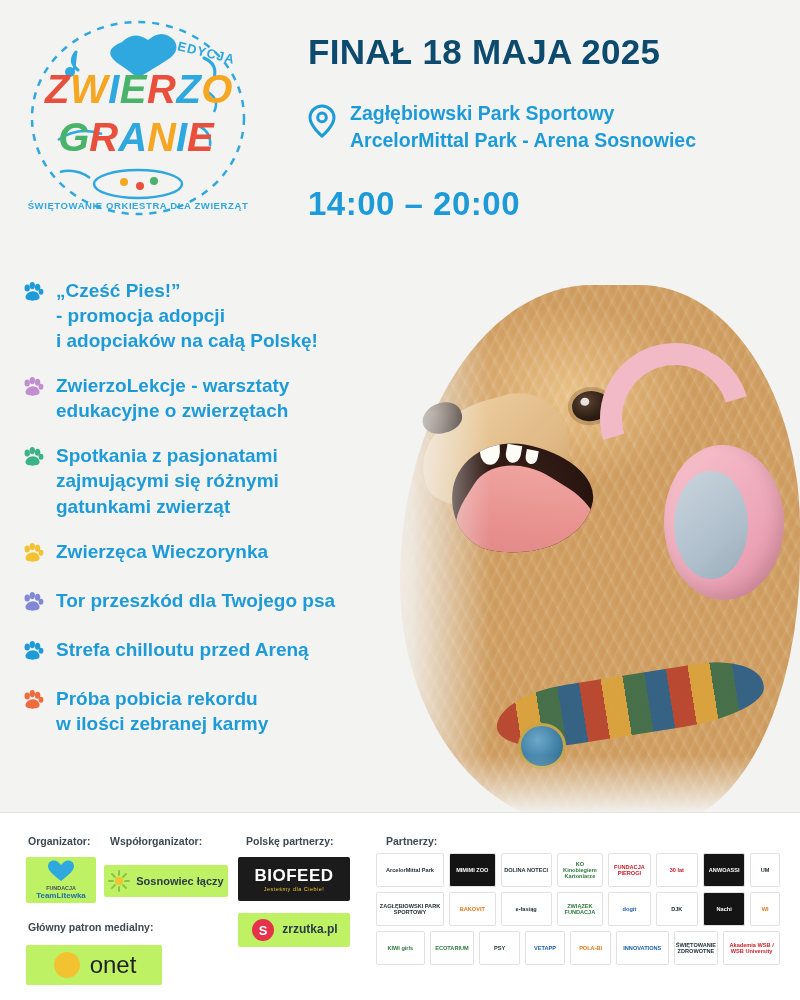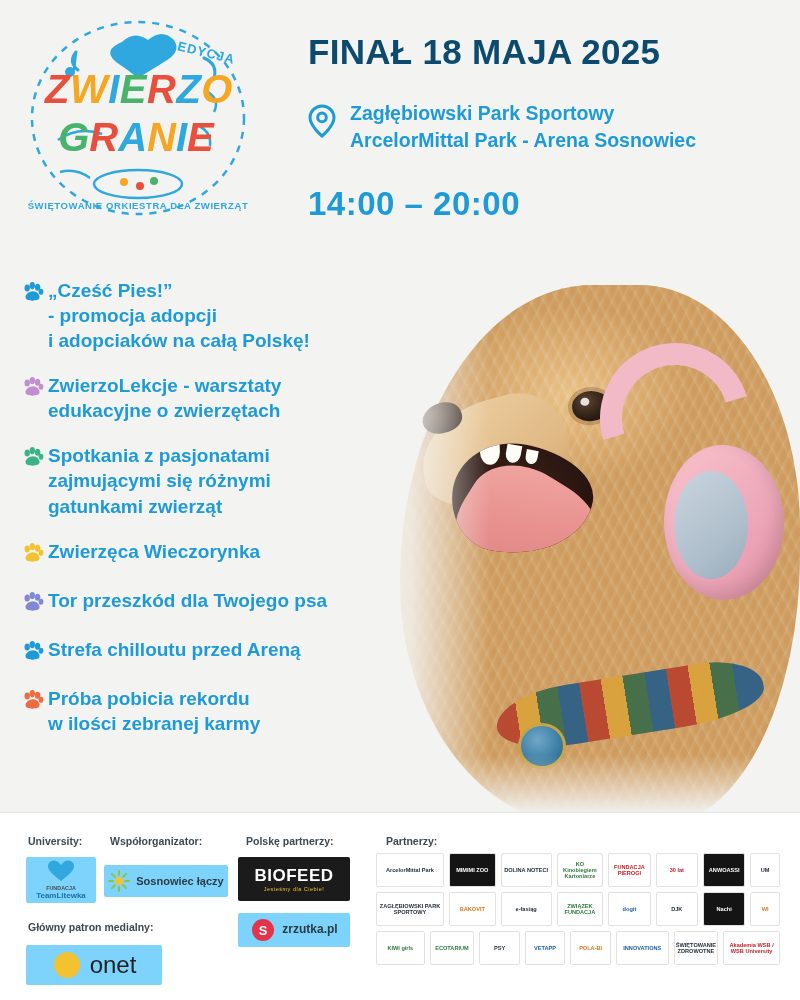--- a/index.html
+++ b/index.html
@@ -298,21 +298,21 @@
   
   .features {
     position: absolute;
     left: 22px;
     top: 278px;
     width: 420px;
   }
   .feature {
     display: flex;
     align-items: flex-start;
-    gap: 4px;
+    gap: 12px;
     margin-bottom: 20px;
   }
   .feature-text {
     font-size: 19px;
     font-weight: 600;
     color: #1d9bd8;
     line-height: 1.32;
     white-space: pre-line;
   }
   .paw { flex: 0 0 auto; margin-top: 3px; }
@@ -334,21 +334,21 @@
     color: #3d4852;
   }
   .l-org { left: 28px; top: 22px; }
   .l-coorg { left: 110px; top: 22px; }
   .l-mainpart { left: 246px; top: 22px; }
   .l-part { left: 386px; top: 22px; }
   .l-media { left: 28px; top: 108px; }
 
   .logo-box {
     position: absolute;
-    background: #7dd3fc;
+    background: #bef264;
     border-radius: 2px;
     display: flex;
     align-items: center;
     justify-content: center;
     text-align: center;
     font-size: 6px;
     font-weight: 700;
     color: #2b3a45;
     line-height: 1.15;
     overflow: hidden;
@@ -564,21 +564,21 @@
           <path d="M11 10.2c3.6 0 6.6 3 6.6 5.7 0 2.3-2.2 3.3-4.4 3.3-1.3 0-1.6.5-2.7.5s-1.4-.5-2.7-.5c-2.2 0-4.3-1-4.3-3.3 0-2.7 3.9-5.7 7.5-5.7z"></path>
         </g>
           </svg>
       </span>
       <div class="feature-text">Próba pobicia rekordu
 w ilości zebranej karmy</div>
     </div>
   </div>
 
   <div class="footer">
-    <div class="footer-label l-org">University:</div>
+    <div class="footer-label l-org">Organizator:</div>
     <div class="footer-label l-coorg">Współorganizator:</div>
     <div class="footer-label l-mainpart">Polskę partnerzy:</div>
     <div class="footer-label l-part">Partnerzy:</div>
     <div class="footer-label l-media">Główny patron medialny:</div>
 
     <div class="logo-box fundacja">
       <div>
         <svg width="30" height="24" viewBox="0 0 30 24">
           <path d="M15 22 C6 15 2 11 2 7.2 C2 3.8 4.8 1.6 7.8 1.6 C10.2 1.6 12.4 3 15 6 C17.6 3 19.8 1.6 22.2 1.6 C25.2 1.6 28 3.8 28 7.2 C28 11 24 15 15 22 Z" fill="#2fa8df"></path>
         </svg>

